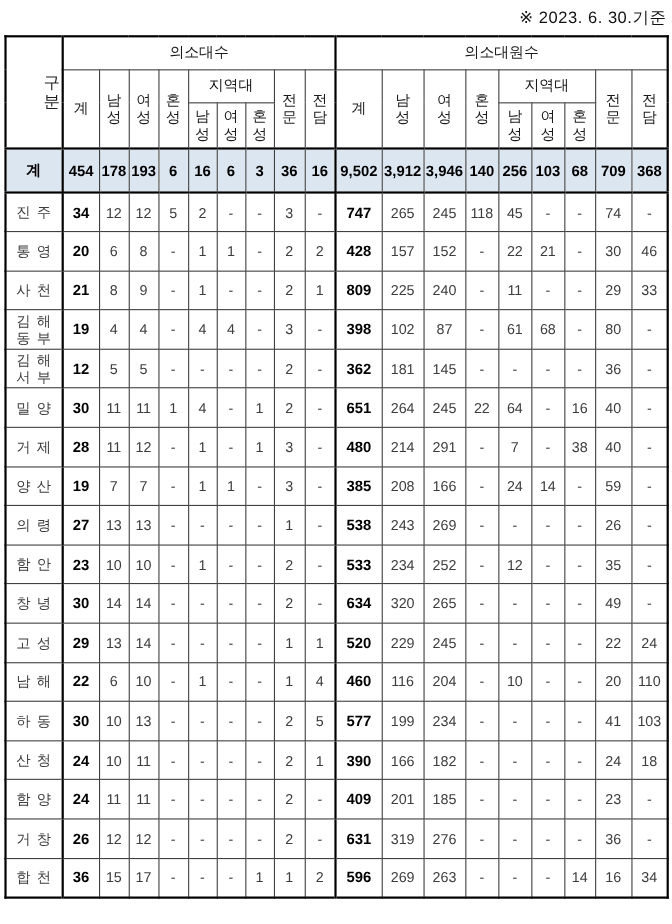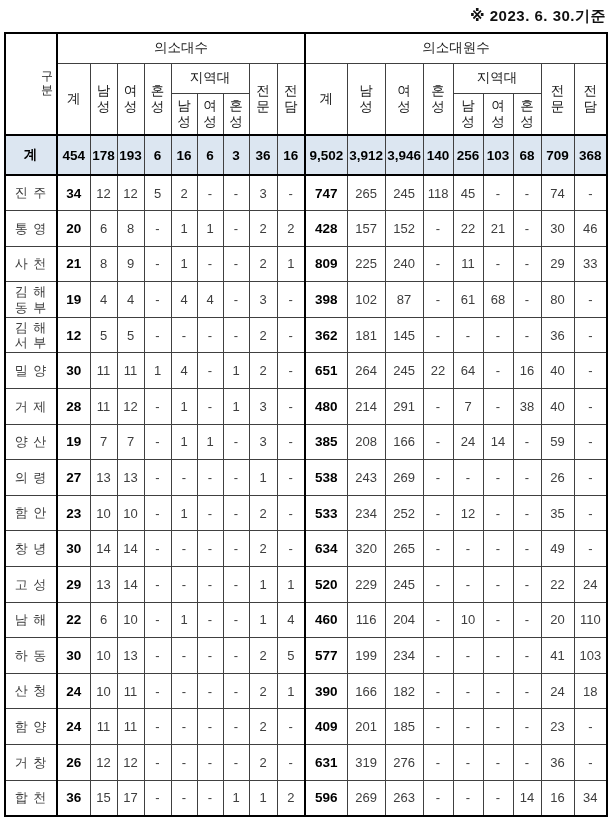--- a/index.html
+++ b/index.html
@@ -5,21 +5,21 @@
   * { box-sizing: border-box; }
   html, body {
     margin: 0; padding: 0;
     width: 611px; height: 840px;
     background: #ffffff;
     font-family: "Liberation Sans", "DejaVu Sans", sans-serif;
   }
   .page { width: 611px; height: 840px; overflow: hidden; }
   .date-note {
     text-align: right;
-    font-weight: bold;
+    font-weight: normal;
     font-size: 15px;
     color: #111;
     margin: 7px 5px 6px 0;
     letter-spacing: 0.5px;
   }
   table.stats {
     border-collapse: collapse;
     table-layout: fixed;
     width: 602px;
     margin-left: 4px;
@@ -33,21 +33,21 @@
     overflow: hidden;
   }
   thead th {
     font-weight: normal;
     font-size: 13.5px;
     color: #1a1a1a;
     white-space: pre-line;
     line-height: 1.15;
     background: #fff;
   }
-  th.corner { font-size: 12px; padding-left: 32px; }
+  th.corner { font-size: 15px; padding-left: 32px; }
   tr.hrow1 { height: 30px; }
   tr.hrow2 { height: 30px; }
   tr.hrow3 { height: 42px; }
   .thick-r { border-right: 2px solid #000 !important; margin-left: 40px; }
   tr.total-row td {
     background: #dce6f1;
     font-weight: bold;
     font-size: 13.5px;
     color: #000;
     height: 40px;

